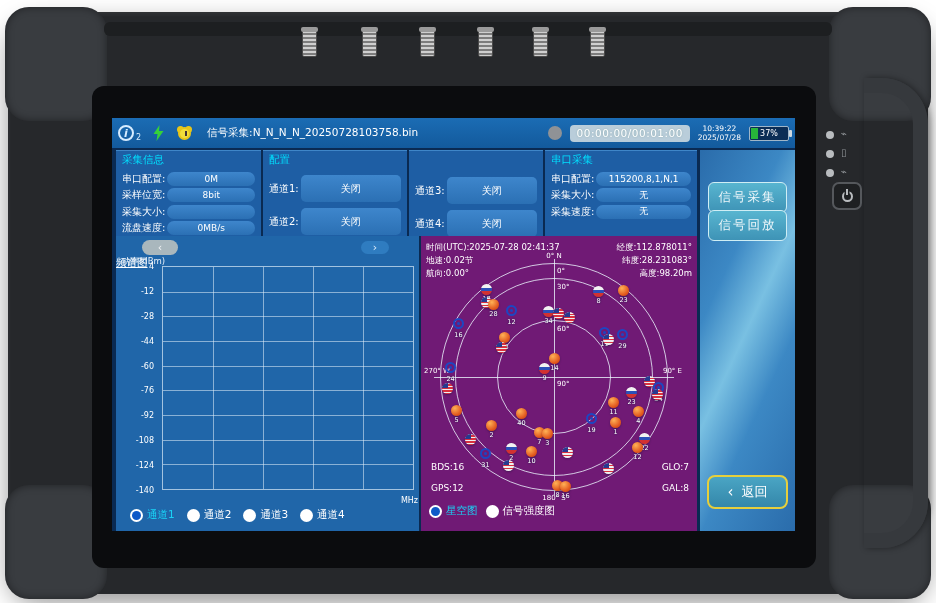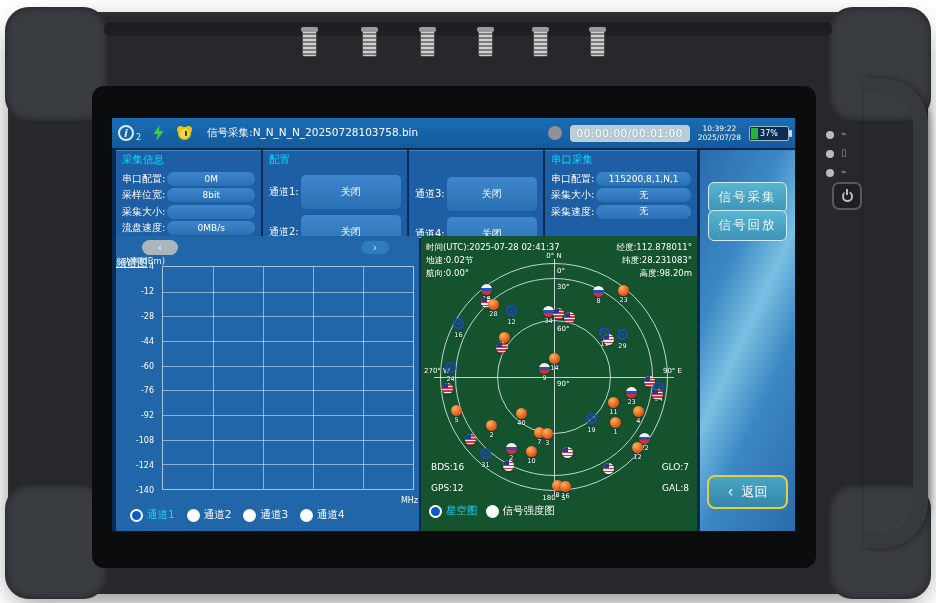--- a/index.html
+++ b/index.html
@@ -56,35 +56,35 @@
   .p-collect{left:4px;width:145px;}
   .p-config{left:151px;width:144px;}
   .p-config2{left:297px;width:134px;padding-top:20px;}
   .p-serial{left:433px;width:152px;}
   .panel-header{color:#00e0ff;font-size:10.5px;height:16px;}
   .field-row{display:flex;align-items:center;margin:2.5px 0;}
   .field-label{color:#fff;font-size:10px;white-space:nowrap;margin-right:2px;}
   .field-value{flex:1;height:14px;border-radius:7px;background:linear-gradient(#3e86cc,#2b70b4);
     color:#fff;font-size:9px;display:flex;align-items:center;justify-content:center;}
   .channel-row{margin:6px 0;}
-  .channel-row .field-value{height:34px;border-radius:5px;font-size:10px;}
+  .channel-row .field-value{height:27px;border-radius:5px;font-size:10px;}
   
   .sidebar{position:absolute;left:588px;top:32px;width:95px;height:381px;
     background:linear-gradient(115deg,#2a6cab 0%,#3c88c4 30%,#79c0e2 48%,#3c88c4 66%,#2a6cab 100%),#2a6cab;}
   .side-btn{position:absolute;left:8px;width:79px;height:31px;border-radius:6px;
     background:linear-gradient(#58b5d0,#3e93b6);border:1px solid #cfeef5;color:#eef7fa;font-size:12.5px;
     display:flex;align-items:center;justify-content:center;letter-spacing:2px;}
   .side-btn.b1{top:32px;text-align:center;} .side-btn.b2{top:60px;}
   .back-btn{position:absolute;left:7px;bottom:22px;width:81px;height:34px;border-radius:8px;
     background:linear-gradient(#4aa5c4,#3487aa);border:2px solid #e6cf3c;color:#fff;font-size:13px;
     display:flex;align-items:center;justify-content:center;gap:8px;}
   .back-arrow{font-size:15px;line-height:13px;}
   
   .spectrum{position:absolute;left:4px;top:118px;width:303px;height:295px;background:#2066a9;}
-  .sky{position:absolute;left:309px;top:118px;width:276px;height:295px;background:#14532d;}
+  .sky{position:absolute;left:309px;top:118px;width:276px;height:295px;background:#701a75;}
   
   .spec-header{position:relative;height:24px;}
   .spec-title{position:absolute;left:0;right:0;top:20px;color:#fff;font-size:10.5px;text-decoration:underline;}
   .nav-prev{position:absolute;left:26px;top:4px;width:36px;height:15px;background:#a9b7bd;border-radius:8px;
     color:#f2f5f7;font-size:11px;display:flex;align-items:center;justify-content:center;}
   .nav-next{position:absolute;right:30px;top:5px;width:28px;height:13px;background:#2f7cc0;border-radius:7px;
     color:#dfeefc;font-size:11px;display:flex;align-items:center;justify-content:center;}
   .spec-ylabel{position:absolute;left:6px;top:20px;color:#e8f1fa;font-size:8.5px;}
   .spec-plot{position:absolute;left:46px;top:30px;width:252px;height:224px;
     border:1px solid rgba(220,235,248,.7);}

